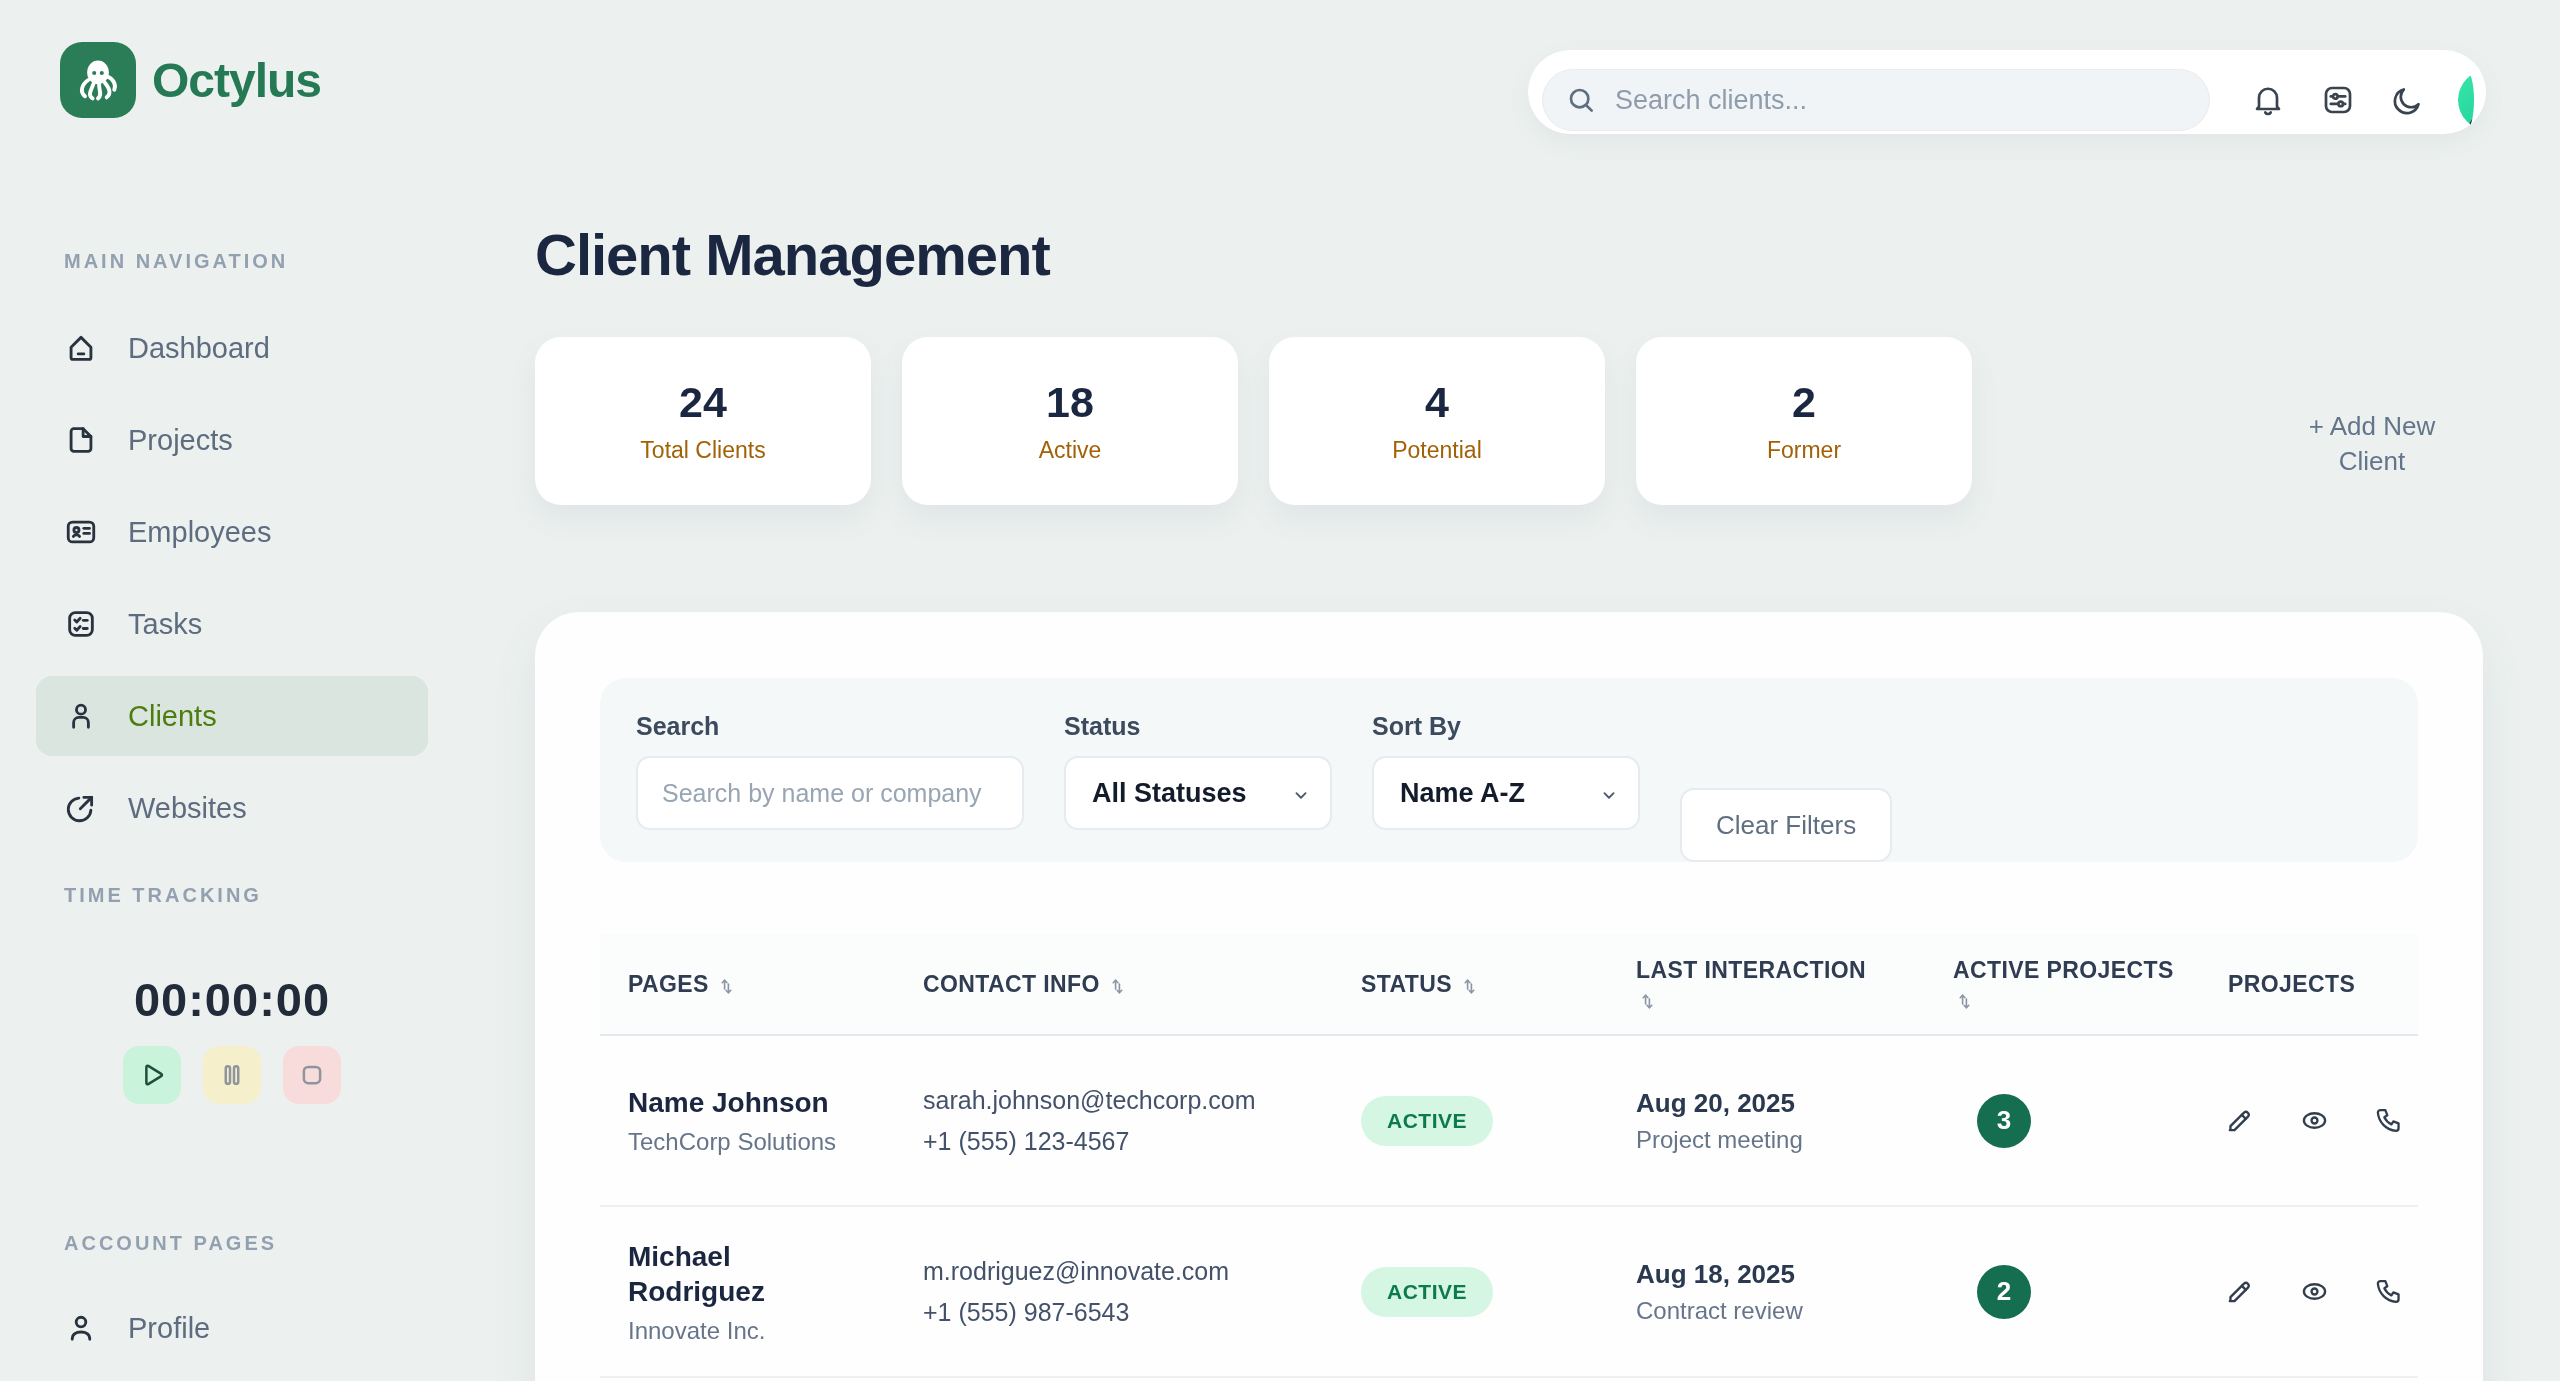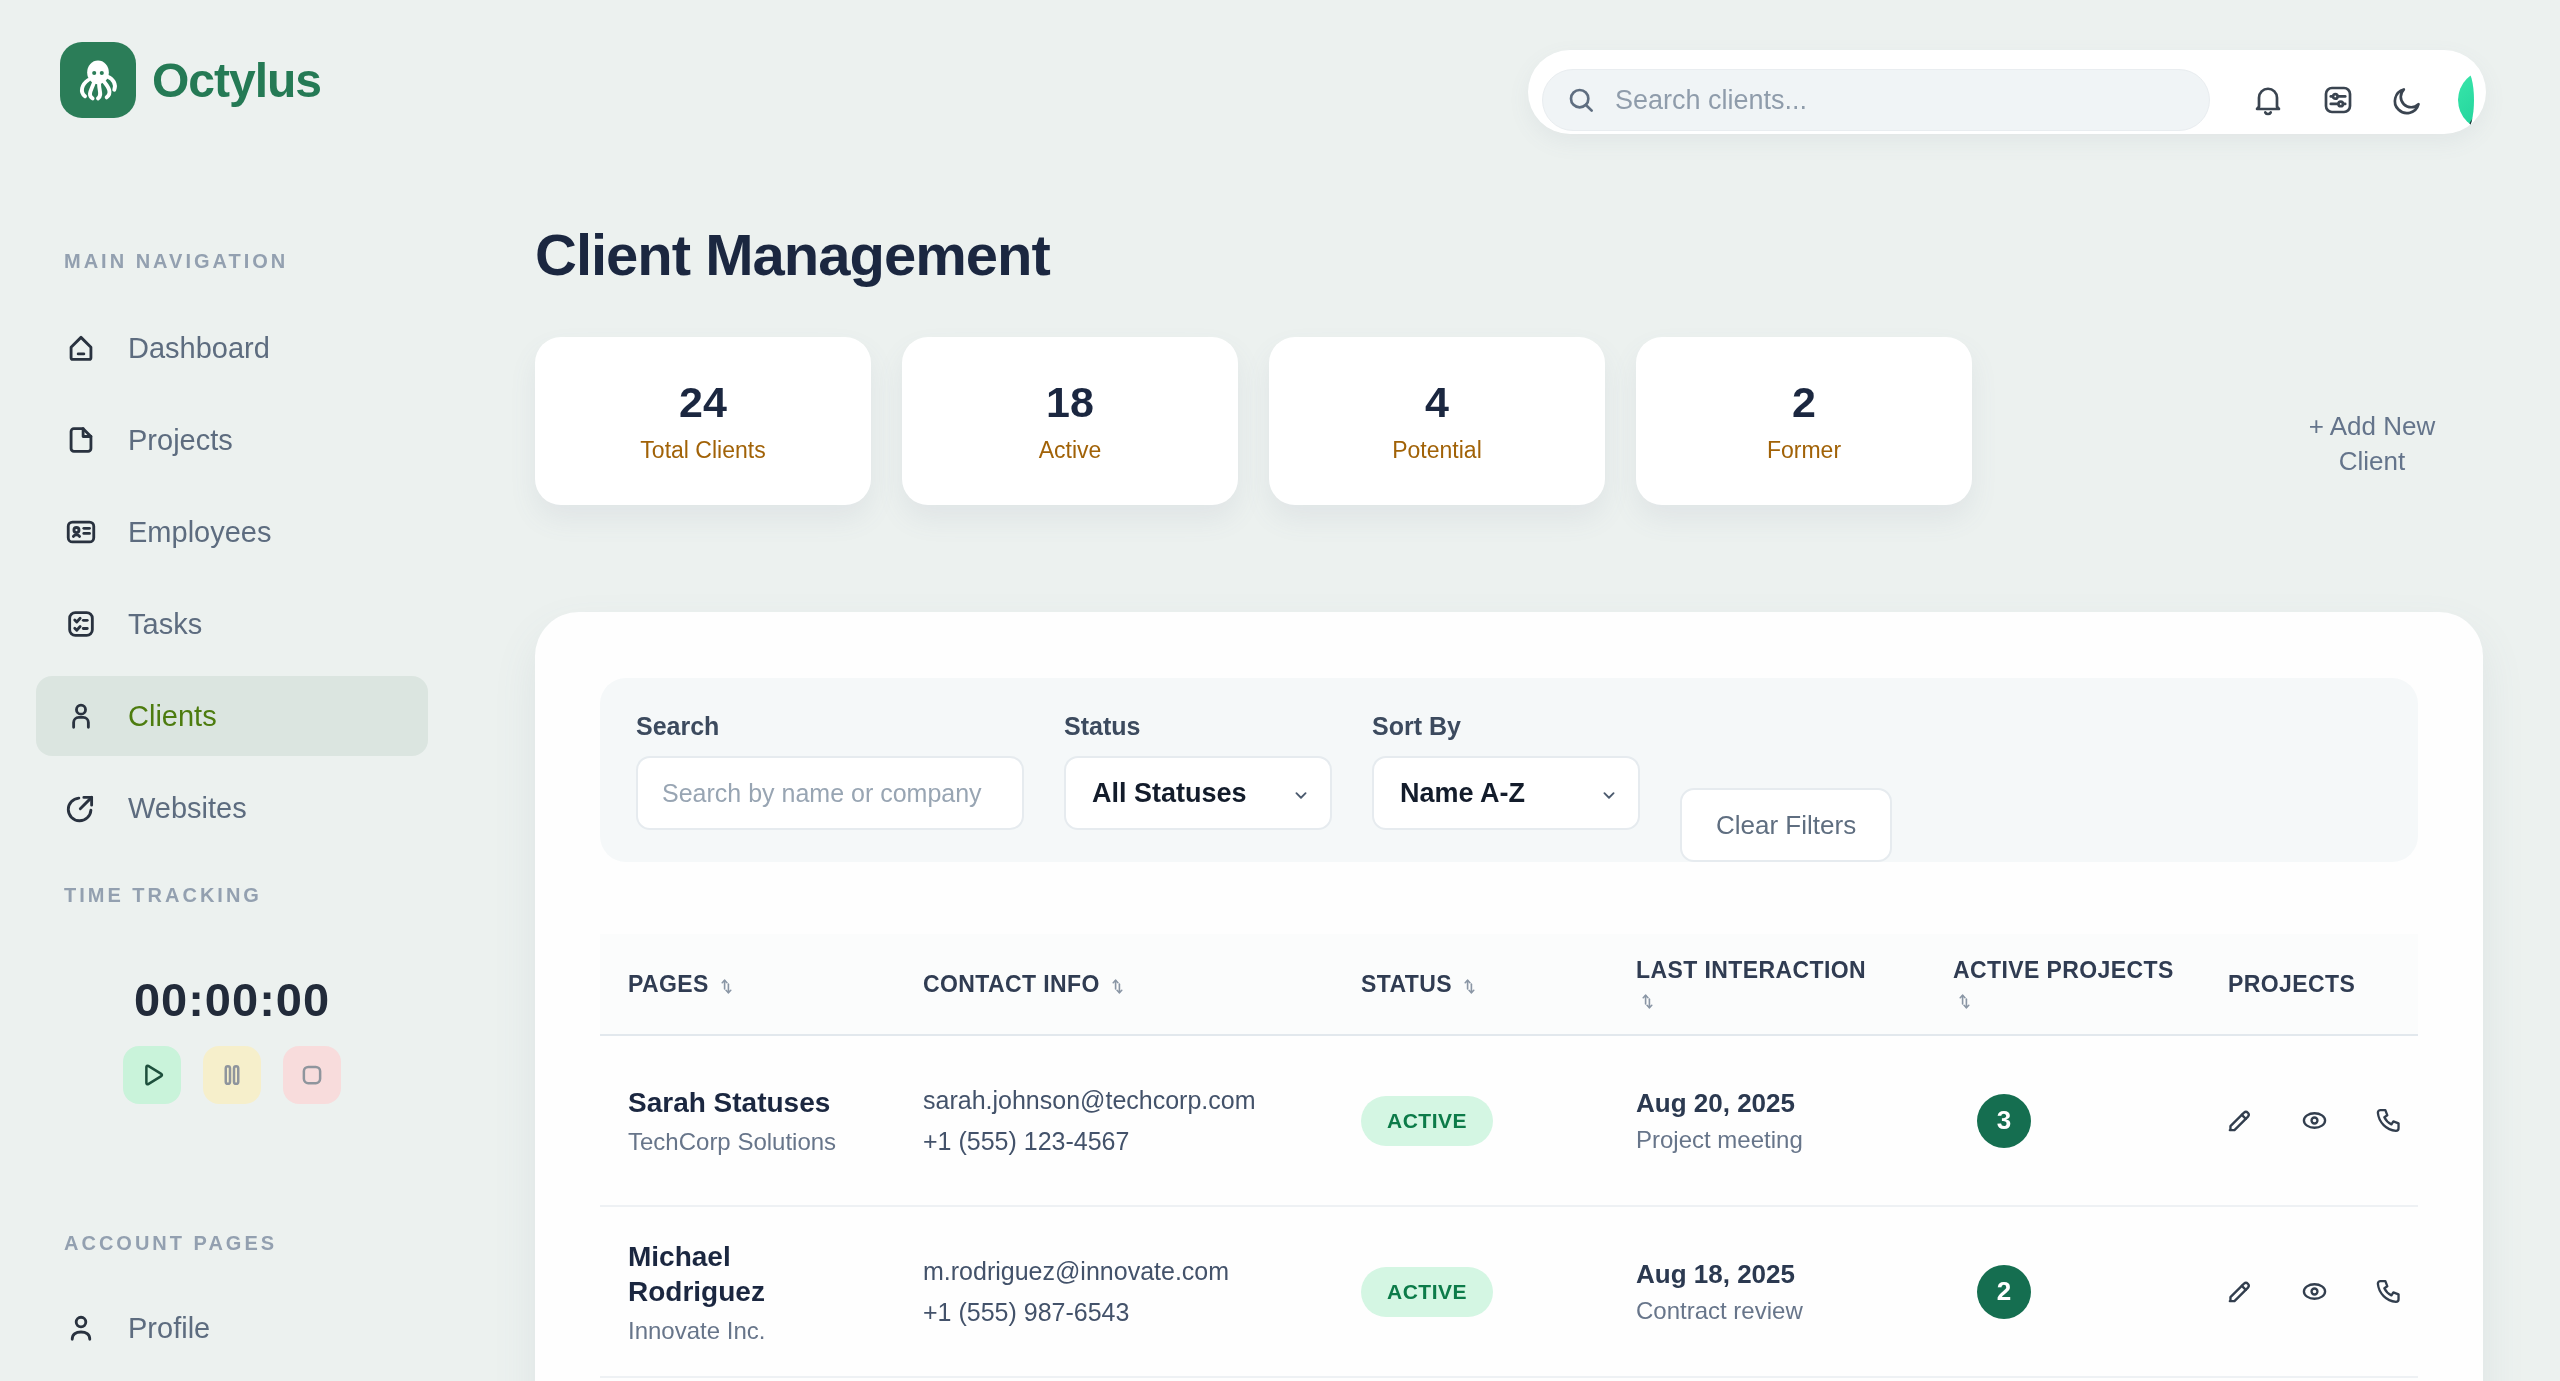--- a/index.html
+++ b/index.html
@@ -374,21 +374,21 @@
                 <line x1="8" y1="3.5" x2="8" y2="12.5"></line>
                 <path d="M9.5 14 L12 16.5 L14.5 14"></path>
                 <line x1="12" y1="16.5" x2="12" y2="7.5"></line>
               </svg>
             </span></button>
         <button class="th plain"><span>PROJECTS</span></button>
       </div>
 
       <div class="trow">
         <div class="td">
-          <div class="c-name">Sarah Statuses</div>
+          <div class="c-name">Name Johnson</div>
           <div class="c-company">TechCorp Solutions</div>
         </div>
         <div class="td">
           <div class="c-email">sarah.johnson@techcorp.com</div>
           <div class="c-phone">+1 (555) 123-4567</div>
         </div>
         <div class="td">
           <span class="badge">ACTIVE</span>
         </div>
         <div class="td">

